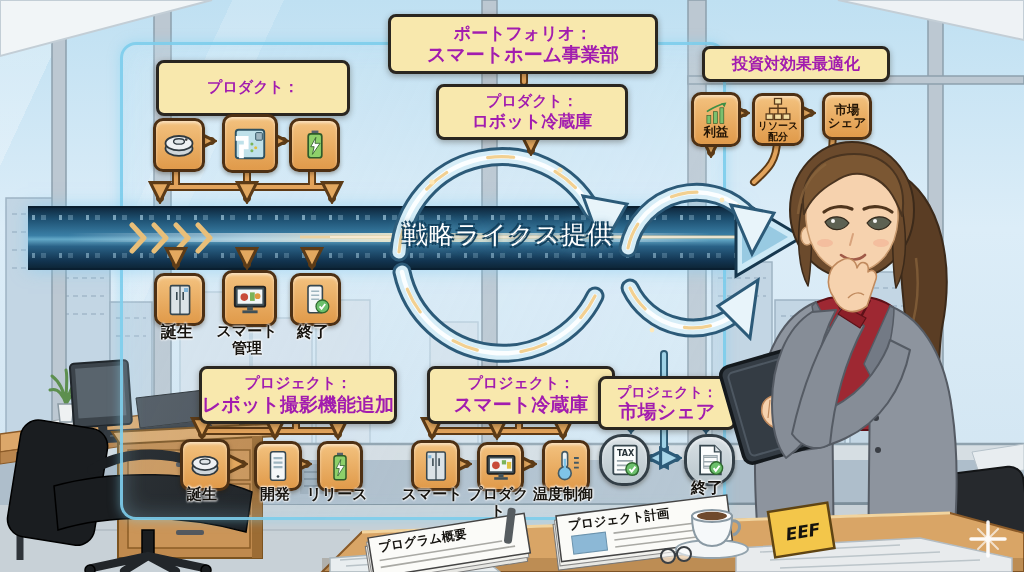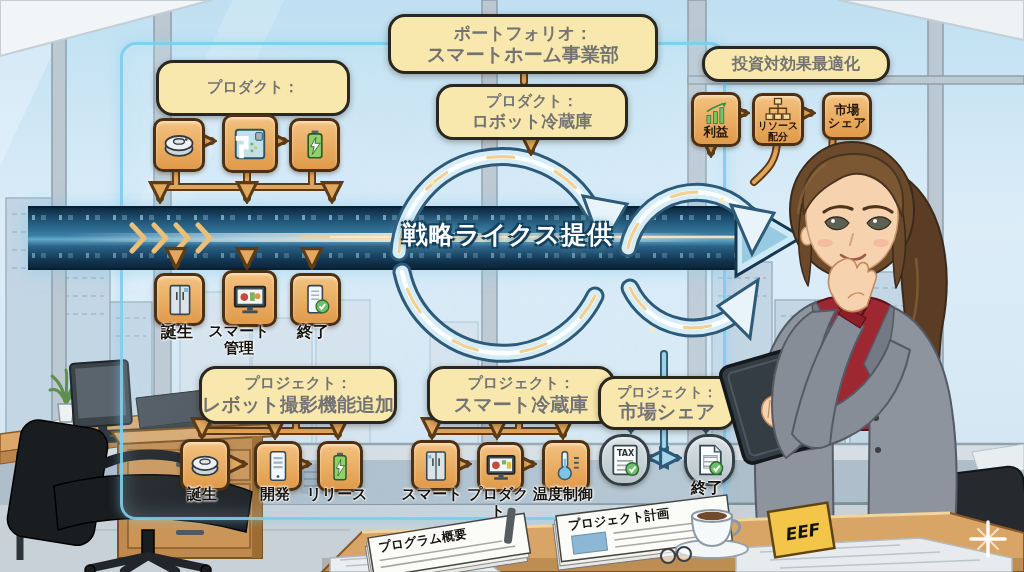--- a/index.html
+++ b/index.html
@@ -20,25 +20,25 @@
     border-top:2px solid #0a1f30;border-bottom:2px solid #0a1f30;
     box-shadow:0 0 16px rgba(120,200,240,.55);}
   .band:before,.band:after{content:"";position:absolute;left:4px;right:4px;height:5px;
     background:repeating-linear-gradient(90deg,rgba(195,232,250,.55) 0 3px,transparent 3px 9px,rgba(195,232,250,.28) 9px 14px,transparent 14px 27px);}
   .band:before{top:7px;}
   .band:after{top:45px;opacity:.8;}
   .band-glow{position:absolute;left:40px;right:30px;top:25px;height:9px;
     background:linear-gradient(90deg,transparent,rgba(255,255,255,.55) 28%,rgba(255,241,205,.9) 55%,rgba(255,255,255,.5) 82%,transparent);
     border-radius:5px;}
   .band-label{position:absolute;left:392px;top:218px;width:232px;text-align:center;
-    font-size:25px;font-weight:bold;color:#fff;letter-spacing:1px;
+    font-size:25px;font-weight:normal;color:#fff;letter-spacing:1px;
     text-shadow:2px 2px 0 #12405e,-2px 2px 0 #12405e,2px -2px 0 #12405e,-2px -2px 0 #12405e,0 0 7px #0c2c44,0 0 16px rgba(160,230,255,.85);}
-  .bx{position:absolute;background:#f8e8ad;border:3px solid #2a2620;border-radius:17px;
+  .bx{position:absolute;background:#f8e8ad;border:3px solid #2a2620;border-radius:8px;
     display:flex;flex-direction:column;align-items:center;justify-content:center;
-    text-align:center;font-weight:bold;color:#737373;line-height:1.18;
+    text-align:center;font-weight:bold;color:#a21caf;line-height:1.18;
     box-shadow:0 2px 6px rgba(30,20,5,.35);}
   .tile{position:absolute;display:flex;flex-direction:column;align-items:center;justify-content:center;
     background:linear-gradient(180deg,#f3c27f,#e09a4a);border:3px solid #4d3014;border-radius:10px;
     box-shadow:inset 0 2px 3px rgba(255,255,255,.5),0 2px 4px rgba(40,25,5,.35);}
   .tile.gray{background:linear-gradient(180deg,#d9e1e5,#b9c6cc);border-color:#333f47;border-radius:23px;}
   .lbl{position:absolute;text-align:center;font-weight:bold;color:#16130e;font-size:16px;line-height:1.1;
     text-shadow:0 1px 2px rgba(255,255,255,.9),0 -1px 2px rgba(255,255,255,.9),1px 0 2px rgba(255,255,255,.9);}
   .tlabel{font-weight:bold;color:#241505;line-height:1.05;text-align:center;}
   
   .ring-sh{stroke:#2c5a78;stroke-width:19;fill:none;stroke-linecap:round;}
@@ -458,21 +458,21 @@
   </div>
   <div class="tile" style="left:290px;top:273px;width:45px;height:47px">
     <svg width="32" height="36" viewBox="0 0 40 44">
       <rect x="10" y="4" width="18" height="34" rx="3" fill="#f4f7f8" stroke="#37474f" stroke-width="2"></rect>
       <path d="M14,11 H24 M14,16 H24 M14,21 H24" stroke="#9fb6c0" stroke-width="2"></path>
       <circle cx="28" cy="30" r="8" fill="#6cc06c" stroke="#2f6b2f" stroke-width="1.6"></circle>
       <path d="M24.5,30 l2.5,3 l4.5,-6" stroke="#fff" stroke-width="2.2" fill="none"></path>
     </svg>
   </div>
   <div class="lbl" style="left:142px;top:323px;width:70px">誕生</div>
-  <div class="lbl" style="left:208px;top:323px;width:62px;font-size:15px">スマート管理</div>
+  <div class="lbl" style="left:216px;top:323px;width:62px;font-size:15px">スマート管理</div>
   <div class="lbl" style="left:283px;top:323px;width:60px">終了</div>
 
   <div class="tile" style="left:180px;top:439px;width:44px;height:46px">
     <svg width="34" height="32" viewBox="0 0 40 38">
       <ellipse cx="20" cy="23" rx="15" ry="8" fill="#cfd6da" stroke="#303a40" stroke-width="2"></ellipse>
       <ellipse cx="20" cy="17" rx="15" ry="8" fill="#eef1f3" stroke="#303a40" stroke-width="2"></ellipse>
       <ellipse cx="20" cy="15" rx="6" ry="3" fill="#dfe5e8" stroke="#303a40" stroke-width="1.5"></ellipse>
     </svg>
   </div>
   <div class="tile" style="left:254px;top:441px;width:42px;height:44px">

